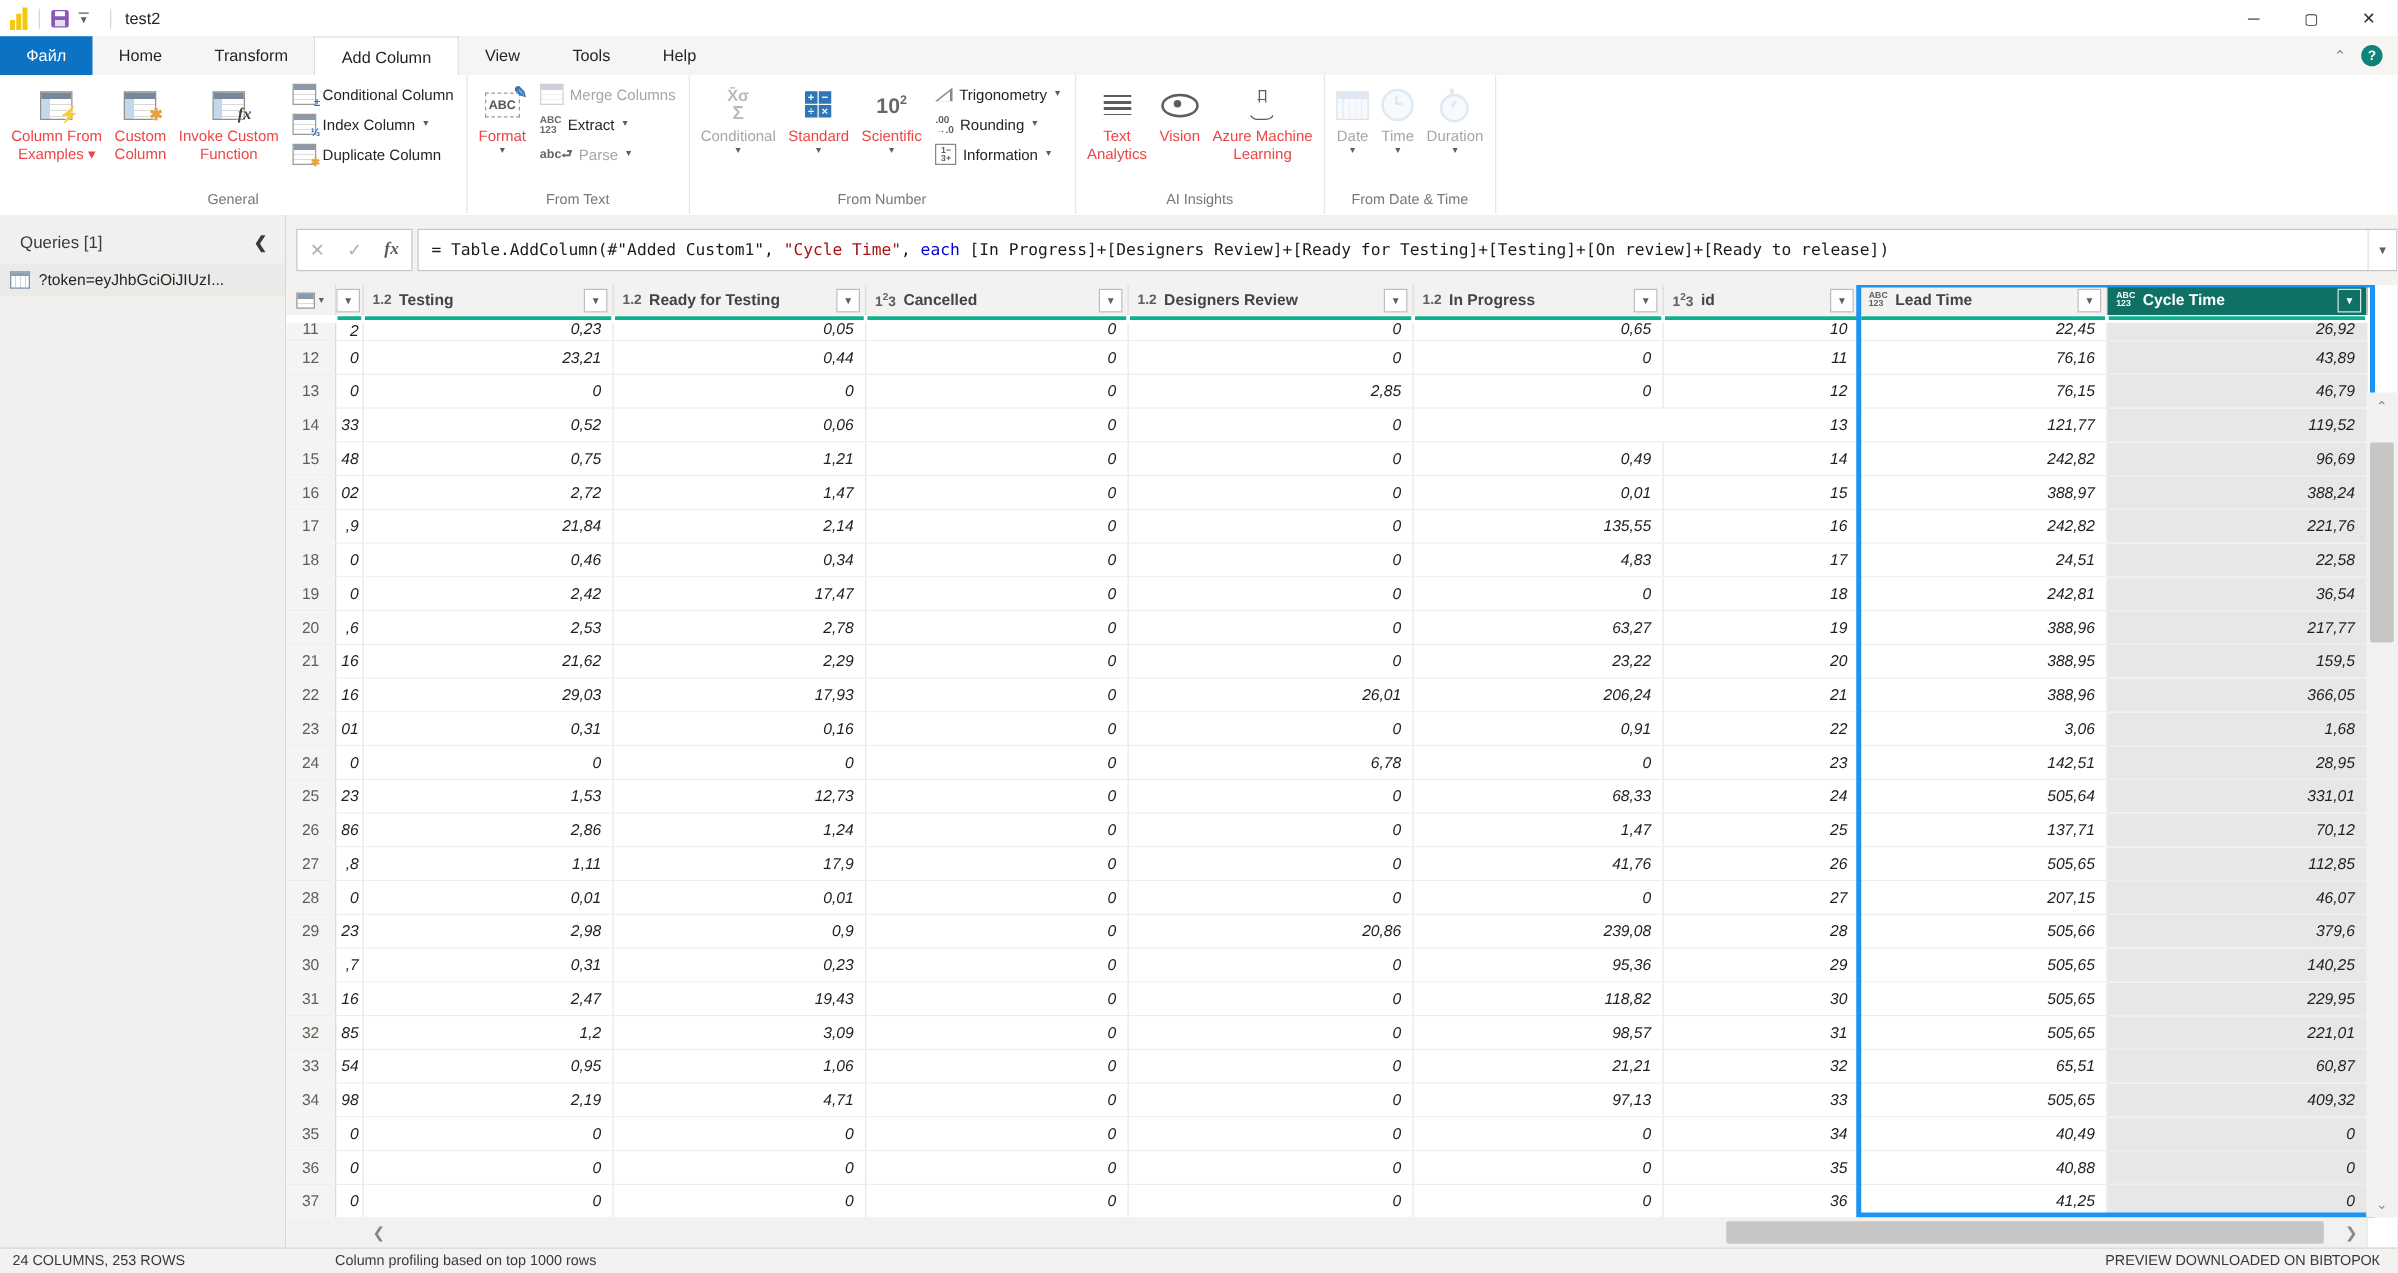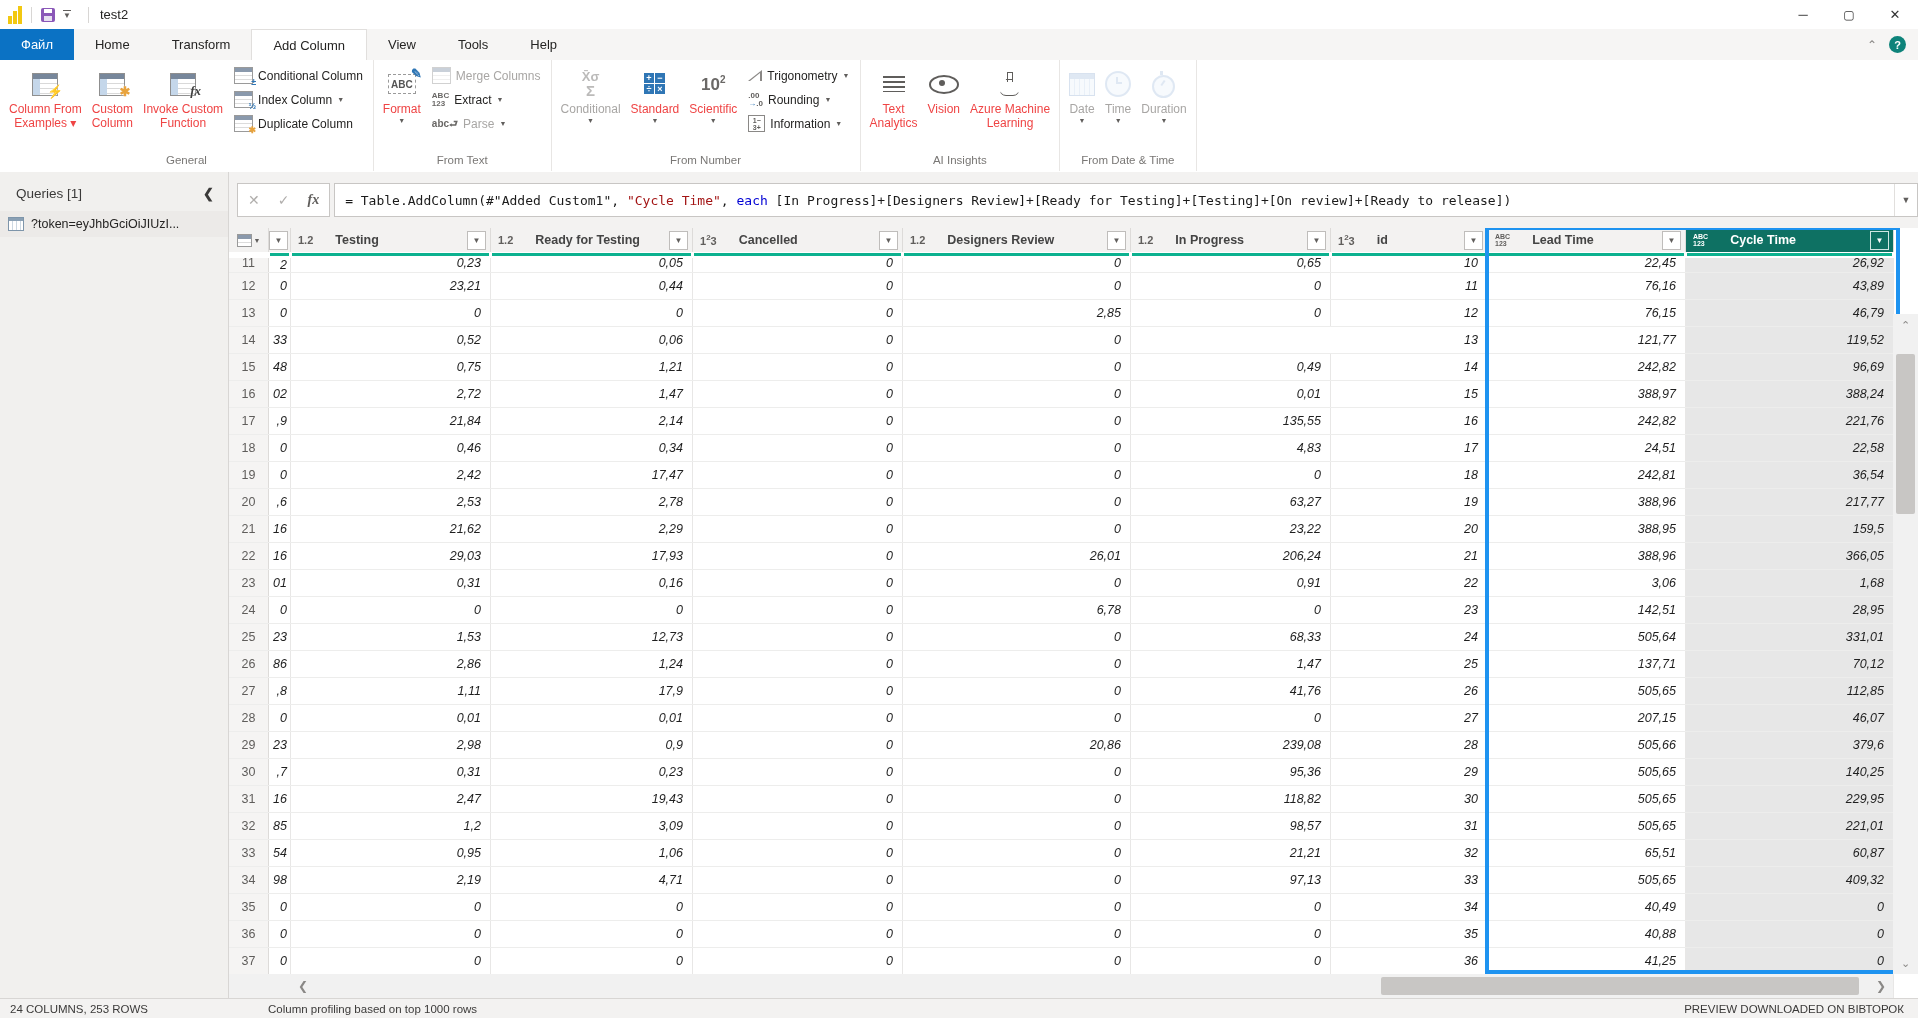--- a/index.html
+++ b/index.html
@@ -98,21 +98,21 @@
   .f-input{flex:1;height:32px;background:#fff;border:1px solid #c8c6c4;margin-left:4px;display:flex;align-items:center;overflow:hidden;position:relative;}
   .f-text{font-family:"DejaVu Sans Mono","Liberation Mono",monospace;font-size:13px;white-space:nowrap;padding-left:10px;color:#1b1b1b;}
   .f-text .str{color:#a31515;}
   .f-text .kw{color:#0000d4;}
   .f-dd{position:absolute;right:0;top:0;width:22px;height:100%;background:#fff;display:flex;align-items:center;justify-content:center;color:#605e5c;font-size:9px;border-left:1px solid #e1dfdd;}
   
   #gridwrap{flex:1;position:relative;background:#fff;overflow:hidden;}
   #grid{position:absolute;left:0;top:0;}
   .hrow{display:flex;height:24px;background:#f3f2f1;}
   .hcell{display:flex;align-items:center;gap:6px;padding:0 4px 0 7px;border-right:1px solid #dddbd9;box-sizing:border-box;font-weight:bold;color:#444;font-size:12.5px;overflow:hidden;position:relative;}
-  .hcell .hname{flex:1;white-space:nowrap;overflow:hidden;margin-left:16px;}
+  .hcell .hname{flex:1;white-space:nowrap;overflow:hidden;}
   .hcell.sel{background:#0e7163;color:#fff;}
   .typ{font-size:11px;color:#605e5c;font-weight:bold;flex:0 0 auto;}
   .typ sup{font-size:8px;}
   .abc123{display:flex;flex-direction:column;font-size:7px;line-height:7px;font-weight:bold;color:#605e5c;}
   .hcell.sel .abc123{color:#fff;}
   .fbtn{width:17px;height:17px;border:1px solid #bfbdbb;background:#fff;color:#605e5c;font-size:8px;display:flex;align-items:center;justify-content:center;flex:0 0 auto;}
   .hcell.sel .fbtn{background:transparent;border-color:#cfe8e3;color:#fff;}
   .corner{background:#f3f2f1;display:flex;align-items:center;justify-content:center;gap:2px;border-right:1px solid #dddbd9;box-sizing:border-box;}
   .qrow{display:flex;height:6px;background:#fff;}
   .qseg{box-sizing:border-box;border-right:1px solid #fff;padding:1px 1px 2px 1px;}

